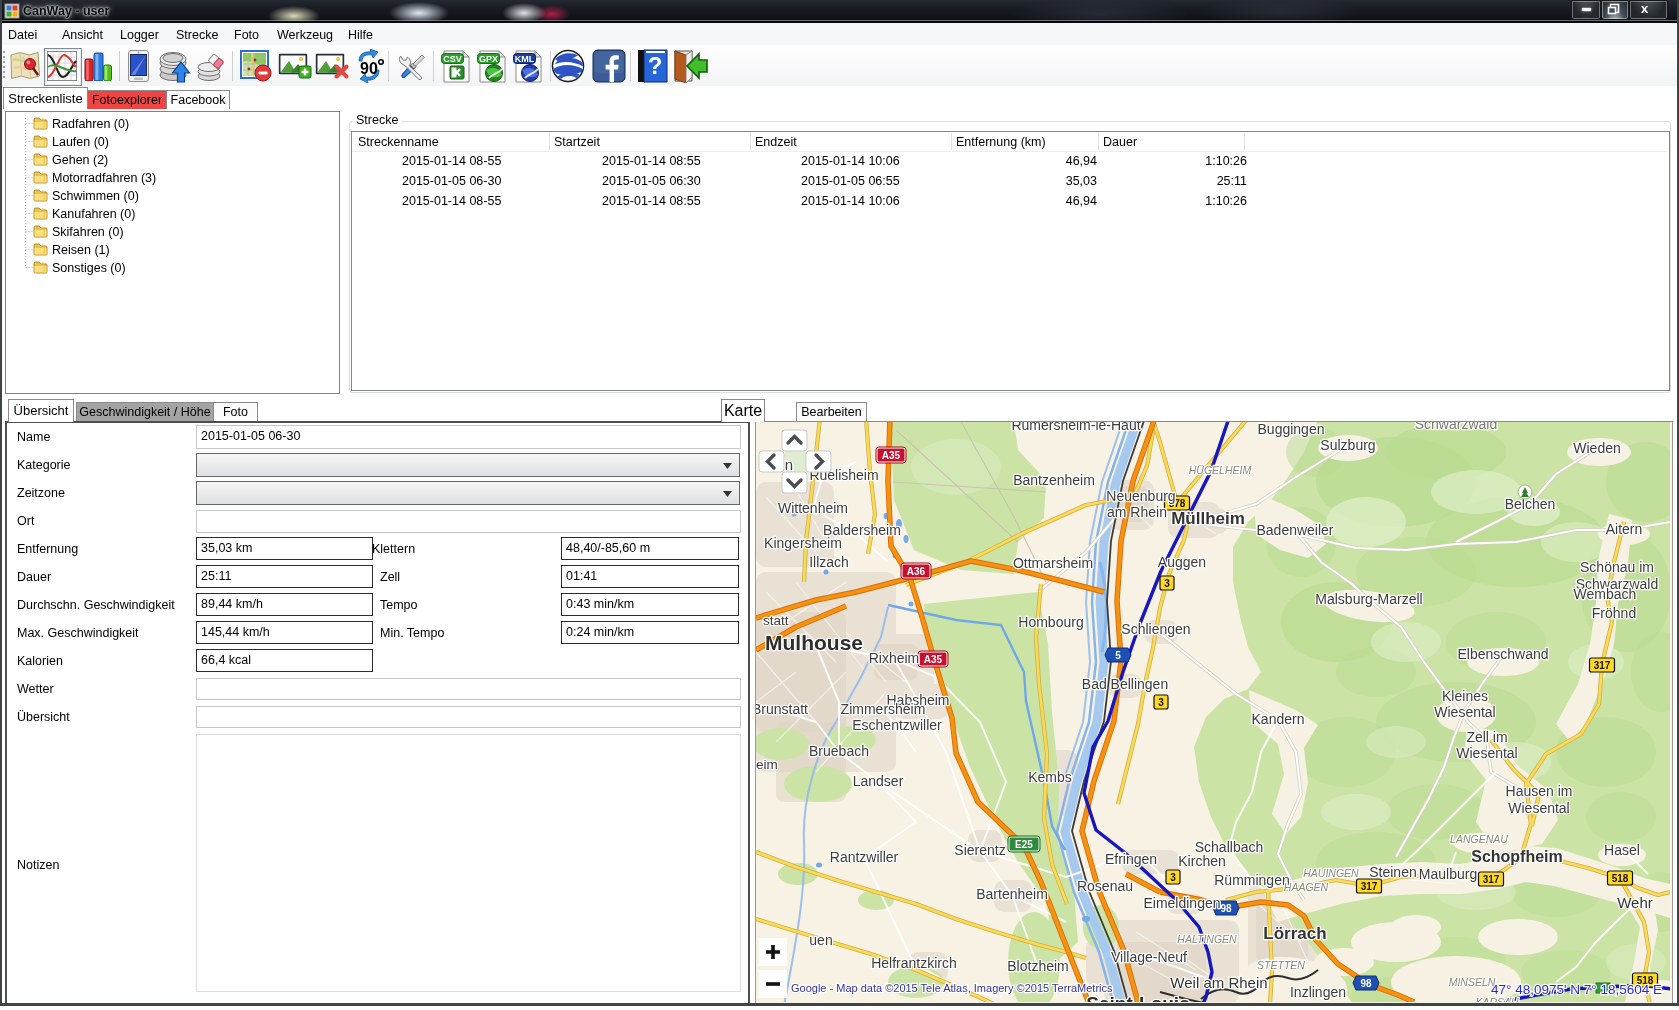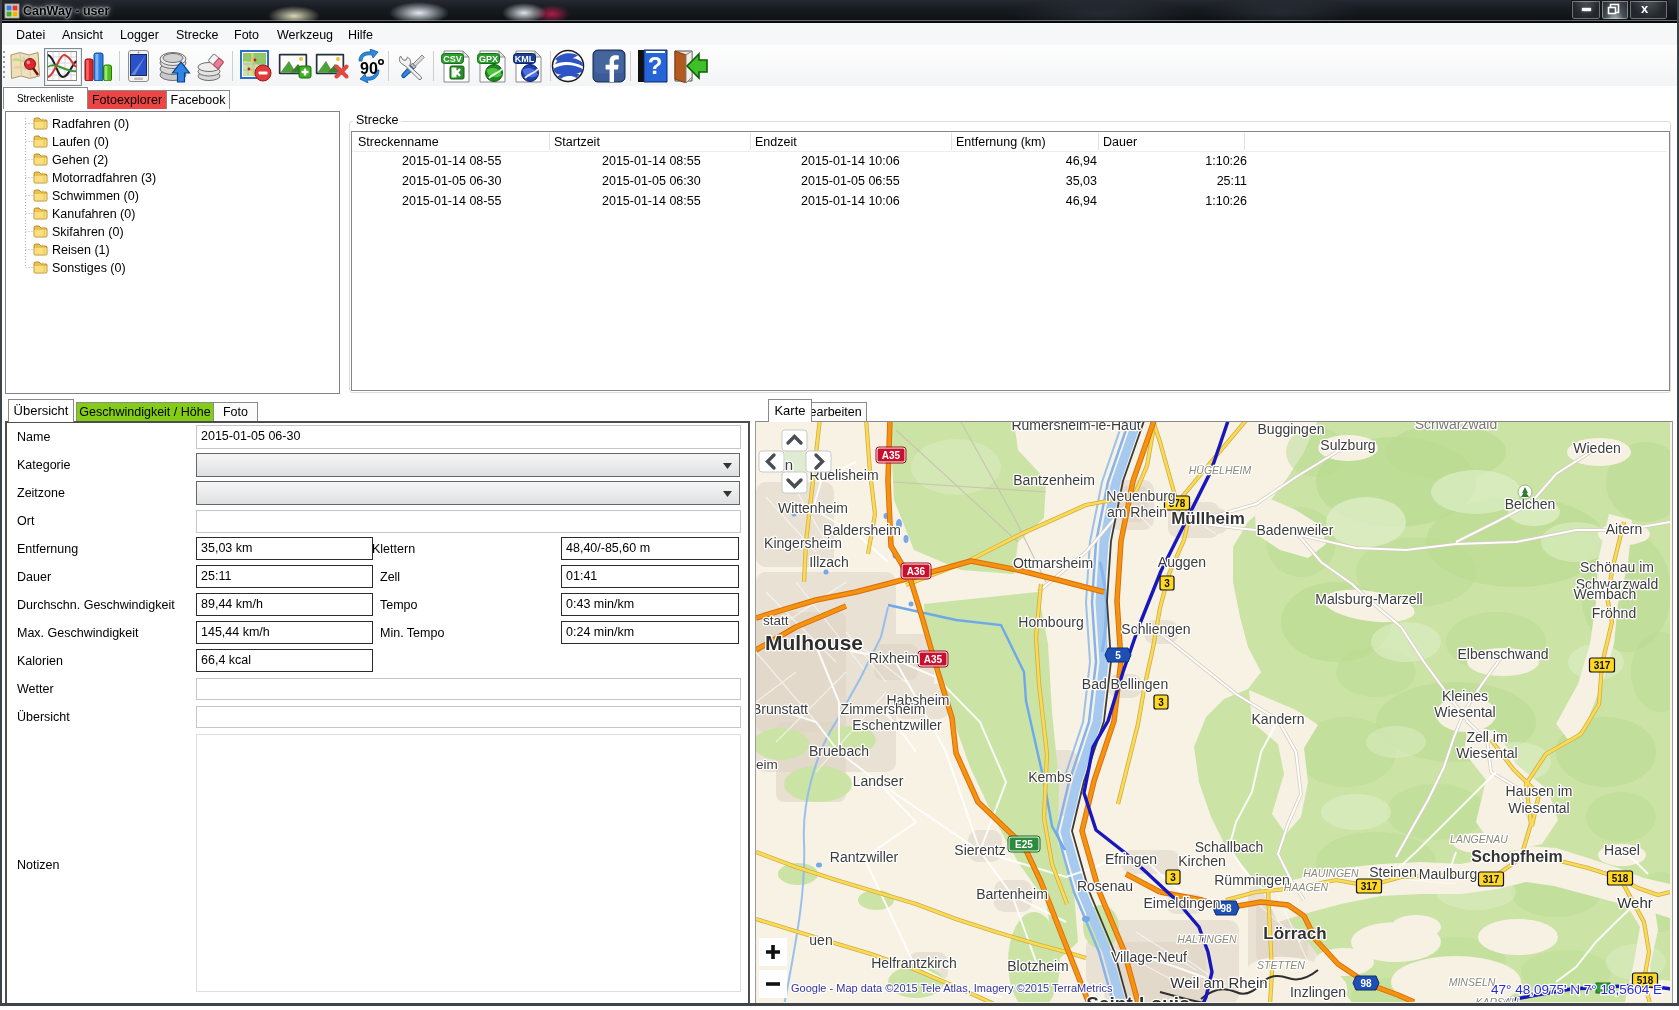--- a/index.html
+++ b/index.html
@@ -38,21 +38,21 @@
 <div class="a" style="left:1582px;top:8px;width:9px;height:3px;background:#fff;box-shadow:0 0 2px #fff"></div>
 <div class="a" style="left:1601px;top:0;width:26px;height:18px;background:radial-gradient(ellipse at 50% 160%,#e9f8ef 0%,#49515a 55%,#23272c 100%);border:1px solid #14161a;box-shadow:inset 0 0 0 1px rgba(255,255,255,.4);border-radius:0 0 3px 3px"></div>
 <svg class="a" style="left:1607px;top:3px" width="13" height="12">
     <rect x="3.5" y="1.5" width="8" height="8" fill="none" stroke="#fff" stroke-width="1.6"></rect>
     <rect x="1.5" y="4.5" width="7" height="6" fill="#49515a" stroke="#fff" stroke-width="1.6"></rect>
   </svg>
 <div class="a" style="left:1629px;top:0;width:37px;height:18px;background:radial-gradient(ellipse at 50% -40%,#5a6066,#23272c 70%);border:1px solid #14161a;box-shadow:inset 0 0 0 1px rgba(255,255,255,.35);border-radius:0 0 3px 3px"></div>
 <div class="a" style="left:1641px;top:1px;width:14px;height:15px;color:#fff;font-weight:bold;font-size:13px">x</div>
 
 <div class="a" style="left:0;top:23px;width:1679px;height:22px;background:#f6f7f8">
-<div class="a t12" style="left:16px;top:5px">Datei</div>
+<div class="a t12" style="left:8px;top:5px">Datei</div>
     <div class="a t12" style="left:62px;top:5px">Ansicht</div>
     <div class="a t12" style="left:120px;top:5px">Logger</div>
     <div class="a t12" style="left:176px;top:5px">Strecke</div>
     <div class="a t12" style="left:234px;top:5px">Foto</div>
     <div class="a t12" style="left:277px;top:5px">Werkzeug</div>
     <div class="a t12" style="left:348px;top:5px">Hilfe</div>
   </div>
 
 <div class="a" id="toolbar" style="left:0;top:45px;width:1679px;height:41px;background:linear-gradient(180deg,#fefefe,#f3f4f6)">
 <div class="a" style="left:3px;top:6px;width:2px;height:30px;background-image:repeating-linear-gradient(180deg,#9aa0a6 0 2px,transparent 2px 5px)"></div>
@@ -234,21 +234,21 @@
 
 <svg class="a" style="left:672px;top:4px" width="36" height="34" viewBox="0 0 36 34">
 <path d="M3 2 H20 V32 H3 Z" fill="#e8e4dc" stroke="#555"></path>
 <path d="M3 2 L14 6 V34 L3 30 Z" fill="#b55a1e" stroke="#7e3a0c"></path>
 <path d="M14 6 L20 2 V28 L14 34 Z" fill="#f2efe8" stroke="#888"></path>
 <path d="M35 11 V23 H27 V29 L15 17 27 5 V11 Z" fill="#3fc02a" stroke="#115e08" stroke-width="1.6"></path>
 
 </svg>
 </div>
 
-<div class="tab" style="left:3px;top:87px;width:83px;height:21px;line-height:21px;z-index:3;font-size:10px">Streckenliste</div>
+<div class="tab" style="left:3px;top:87px;width:83px;height:21px;line-height:21px;z-index:3;font-size:13px">Streckenliste</div>
 <div class="tab" style="left:87px;top:90px;width:78px;height:18px;line-height:18px;background:#ef4444">Fotoexplorer</div>
 <div class="tab" style="left:166px;top:90px;width:62px;height:18px;line-height:18px;background:#fbfbfb">Facebook</div>
 
 <div class="a" style="left:5px;top:111px;width:333px;height:281px;background:#fff;border:1px solid #7e838c"></div>
 <svg class="a" style="left:0;top:0;z-index:2" width="340" height="400">
 <defs>
 <g id="folder">
 <path d="M1 3.5 Q1 2 2.5 2 H6 L8 4 H13 Q14 4 14 5 V12 Q14 13 12.5 13 H2.5 Q1 13 1 12 Z" fill="#efc14a" stroke="#9a7a1e" stroke-width=".8"></path>
 <path d="M1.5 6 H13.5 V12 Q13.5 12.6 12.7 12.6 H2.3 Q1.5 12.6 1.5 12 Z" fill="#fbde7e"></path>
 <path d="M9.5 2.5 Q12 5 11 12.5" stroke="#e8c35a" fill="none"></path>
@@ -308,21 +308,21 @@
       <text x="896" y="54" text-anchor="end">25:11</text>
 <text x="51" y="74">2015-01-14 08-55</text>
       <text x="251" y="74">2015-01-14 08:55</text>
       <text x="450" y="74">2015-01-14 10:06</text>
       <text x="746" y="74" text-anchor="end">46,94</text>
       <text x="896" y="74" text-anchor="end">1:10:26</text>
 </g>
 </svg>
 
 <div class="tab" style="left:8px;top:399px;width:64px;height:22px;line-height:22px;z-index:3;font-size:13px">Übersicht</div>
-<div class="tab" style="left:76px;top:402px;width:136px;height:19px;line-height:19px;background:#84cc16">Geschwindigkeit / Höhe</div>
+<div class="tab" style="left:76px;top:402px;width:136px;height:19px;line-height:19px;background:#a3a3a3">Geschwindigkeit / Höhe</div>
 <div class="tab" style="left:213px;top:402px;width:43px;height:19px;line-height:19px;background:#fbfbfb">Foto</div>
 <div class="a" style="left:5px;top:421px;width:741px;height:581px;background:#fff;border:2px solid #4e4e4e"></div>
 <div class="a lbl" style="left:17px;top:430px">Name</div>
 <div class="a lbl" style="left:17px;top:458px">Kategorie</div>
 <div class="a lbl" style="left:17px;top:486px">Zeitzone</div>
 <div class="a lbl" style="left:17px;top:514px">Ort</div>
 <div class="a lbl" style="left:17px;top:542px">Entfernung</div>
 <div class="a lbl" style="left:17px;top:570px">Dauer</div>
 <div class="a lbl" style="left:17px;top:598px">Durchschn. Geschwindigkeit</div>
 <div class="a lbl" style="left:17px;top:626px">Max. Geschwindigkeit</div>
@@ -372,21 +372,21 @@
 <div class="inpd" style="left:561px;top:621px;width:176px;height:21px">
     <div class="val">0:24 min/km</div>
   </div>
 <div class="inpd" style="left:196px;top:649px;width:175px;height:21px">
     <div class="val">66,4 kcal</div>
   </div>
 <div class="inp" style="left:196px;top:678px;width:543px;height:20px"></div>
 <div class="inp" style="left:196px;top:706px;width:543px;height:20px"></div>
 <div class="inp" style="left:196px;top:734px;width:543px;height:256px;border-color:#dedede"></div>
 
-<div class="tab" style="left:768px;top:399px;width:42px;height:22px;line-height:22px;z-index:3;font-size:13px">Karte</div>
+<div class="tab" style="left:721px;top:399px;width:42px;height:22px;line-height:22px;z-index:3;font-size:16px">Karte</div>
 <div class="tab" style="left:796px;top:402px;width:69px;height:19px;line-height:19px;background:#fbfbfb">Bearbeiten</div>
 <div class="a" id="mapbox" style="left:755px;top:421px;width:916px;height:582px;border:1px solid #9a9a9a;border-top:1px solid #8a8a8a;overflow:hidden;background:#f6f2e6">
     <svg width="914" height="580" viewBox="0 0 914 580" style="position:absolute;left:0;top:0" xmlns="http://www.w3.org/2000/svg" font-family="Liberation Sans,sans-serif">
 <rect width="914" height="580" fill="#f7f2e4"></rect>
 <g>
 <rect x="0" y="150" width="140" height="200" rx="10" fill="#e8e1d4"></rect>
 <rect x="0" y="60" width="78" height="85" rx="10" fill="#e8e1d4"></rect>
 <rect x="108" y="212" width="70" height="58" rx="10" fill="#e8e1d4"></rect>
 <rect x="138" y="262" width="55" height="35" rx="10" fill="#e8e1d4"></rect>
 <rect x="352" y="58" width="46" height="50" rx="10" fill="#e8e1d4"></rect>

